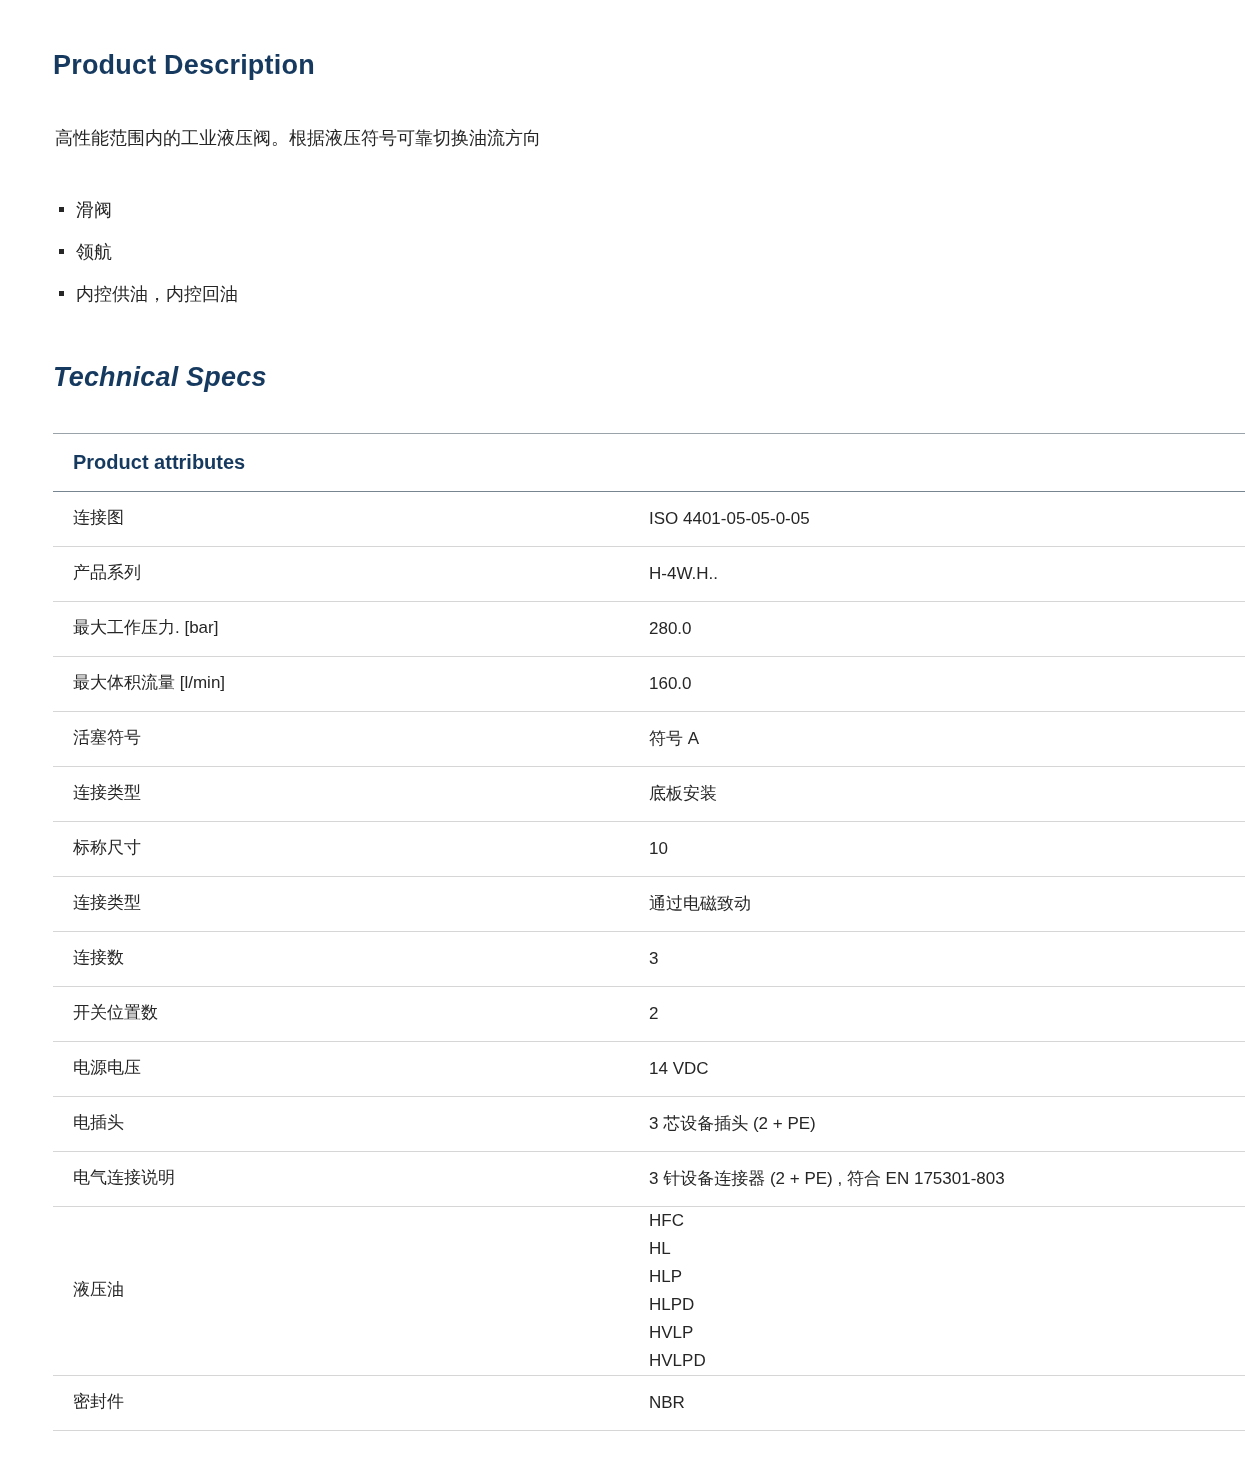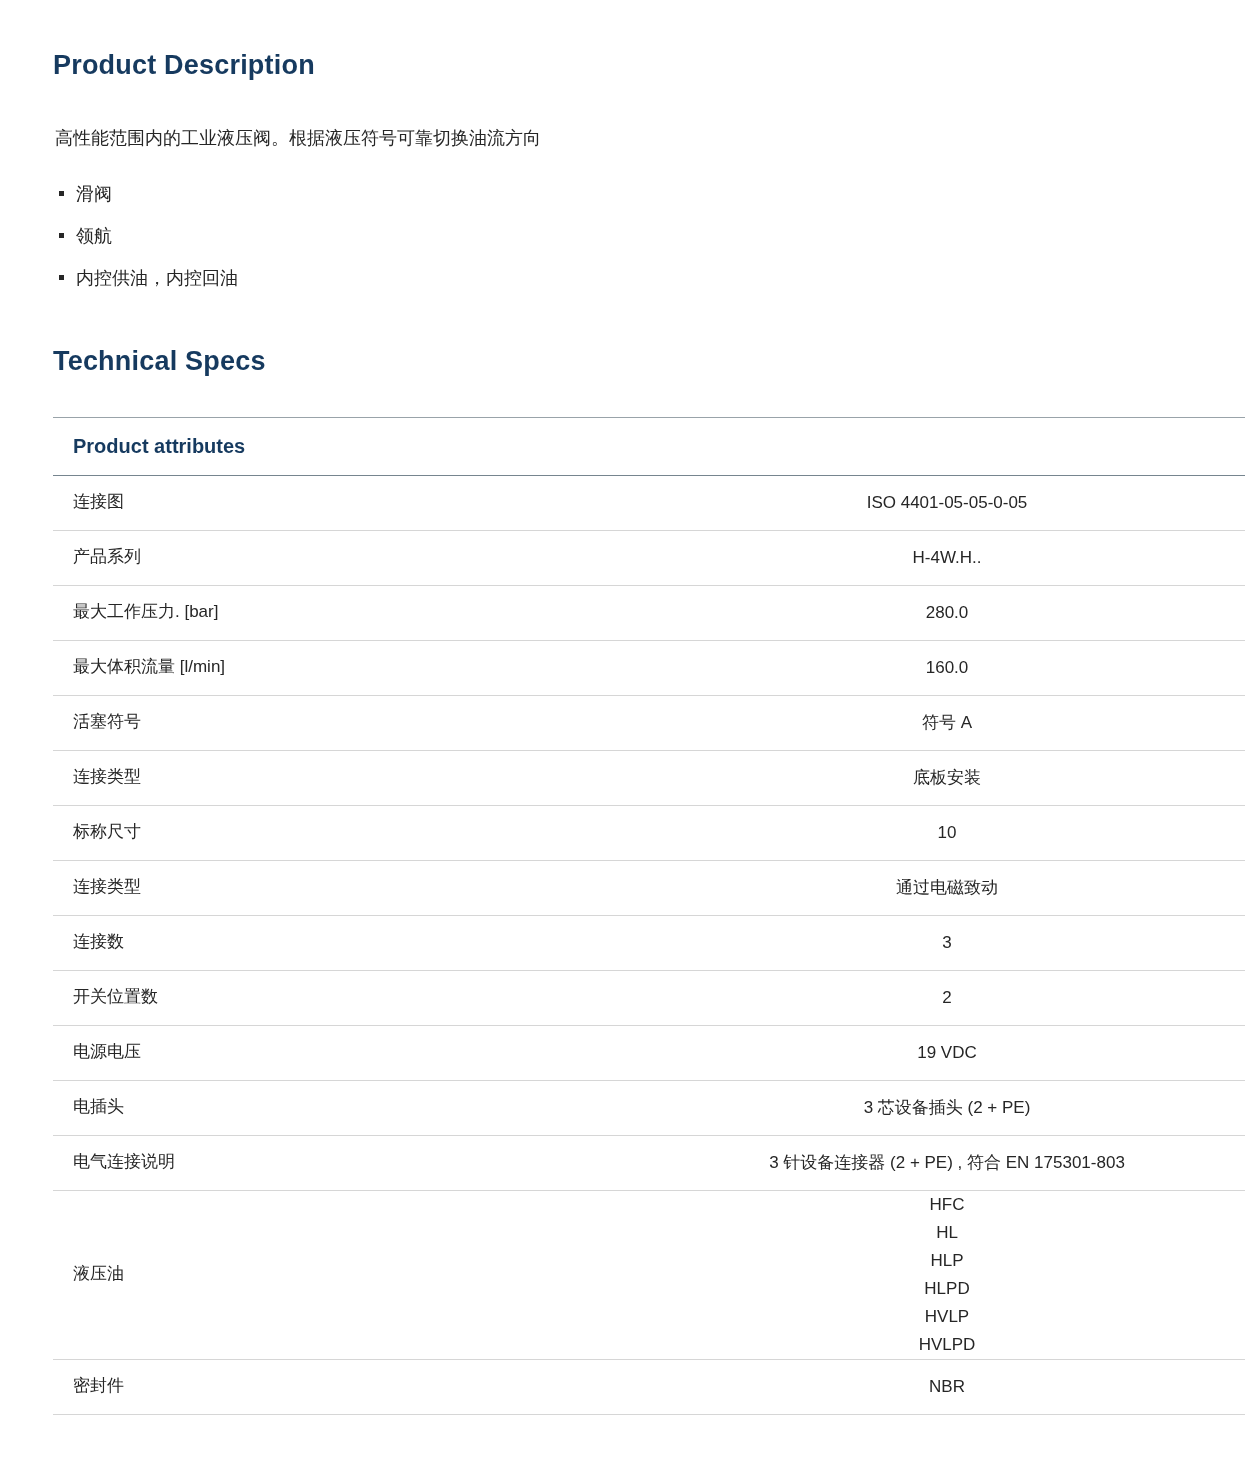--- a/index.html
+++ b/index.html
@@ -28,21 +28,21 @@
   }
   .intro {
     font-size: 18px;
     line-height: 24px;
     margin: 46px 0 0 2px;
     color: #262626;
     font-family: Liberation Mono, monospace;
   }
   ul.bullets {
     list-style: none;
-    margin: 33px 0 0 2px;
+    margin: 49px 0 0 2px;
     padding: 0;
   }
   ul.bullets li {
     position: relative;
     padding-left: 21px;
     font-size: 18px;
     line-height: 20px;
     margin-bottom: 22px;
     color: #262626;
   }
@@ -50,20 +50,21 @@
     content: "";
     position: absolute;
     left: 4px;
     top: 7px;
     width: 5px;
     height: 5px;
     background: #262626;
   }
   .specs-title {
     margin-top: 58px !important;
+    font-style: italic;
   }
   table.specs {
     border-collapse: collapse;
     width: 1192px;
     margin-top: 40px;
     border-top: 1px solid #99a3a9;
     table-layout: fixed;
   }
   table.specs th.table-header {
     text-align: left;
@@ -80,21 +81,20 @@
     color: #262626;
   }
   td.attr-label {
     width: 434px;
     padding: 12px 0 14px 20px;
     line-height: 28px;
   }
   td.attr-value {
     padding: 0 0;
     line-height: 28px;
-    text-align: center;
   }
   .value-line {
     line-height: 28px;
   }
 </style>
 </head>
 <body>
 
 <main class="content">
 
@@ -173,21 +173,21 @@
           </tr>
           <tr>
             <td class="attr-label">开关位置数</td>
             <td class="attr-value">
               <div class="value-line">2</div>
             </td>
           </tr>
           <tr>
             <td class="attr-label">电源电压</td>
             <td class="attr-value">
-              <div class="value-line">19 VDC</div>
+              <div class="value-line">14 VDC</div>
             </td>
           </tr>
           <tr>
             <td class="attr-label">电插头</td>
             <td class="attr-value">
               <div class="value-line">3 芯设备插头 (2 + PE)</div>
             </td>
           </tr>
           <tr>
             <td class="attr-label">电气连接说明</td>

